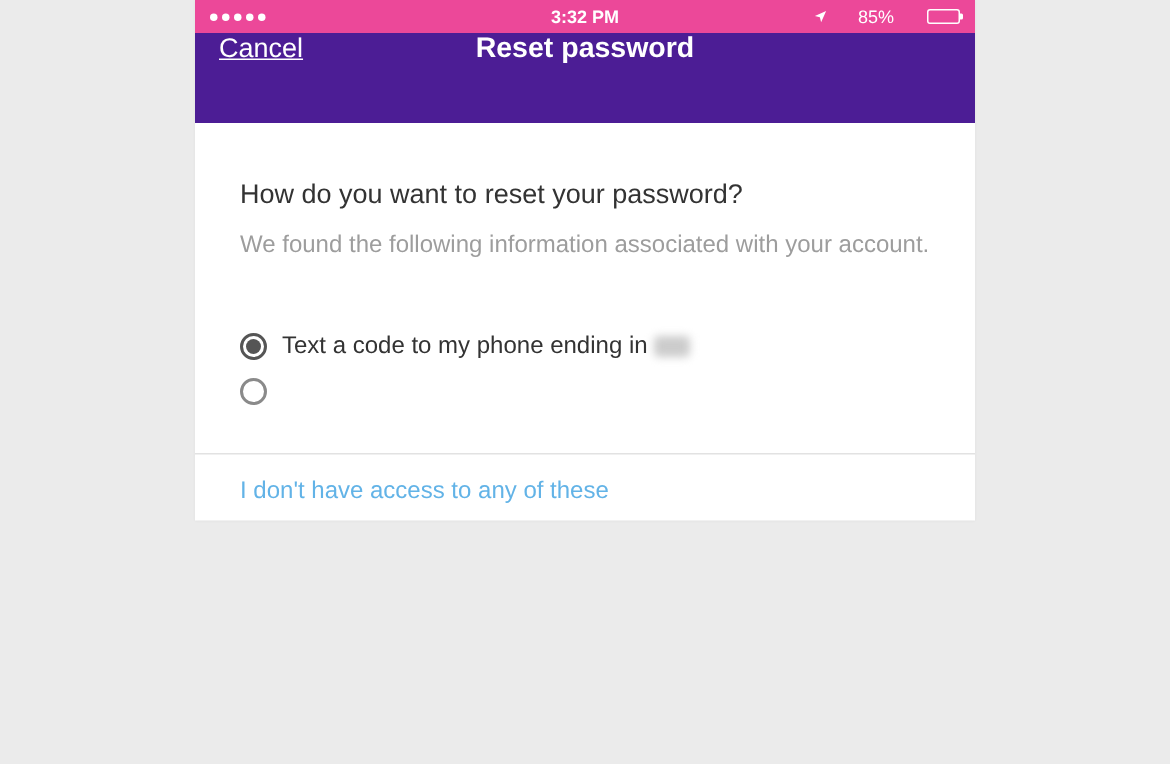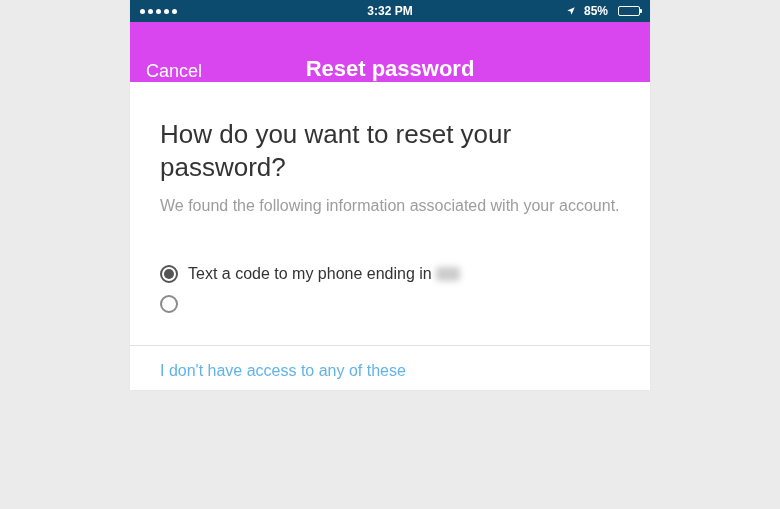--- a/index.html
+++ b/index.html
@@ -12,71 +12,72 @@
     justify-content: center;
     align-items: flex-start;
   }
   .phone-frame {
     width: 520px;
     background: #fff;
     box-shadow: 0 0 2px rgba(0,0,0,0.05);
   }
   .statusbar {
     height: 22px;
-    background: #0c4a6e;
+    background: #ec4899;
     color: #fff;
     display: flex;
     align-items: center;
     font-size: 12px;
     padding: 0 10px;
     position: relative;
   }
   .statusbar .dots { display:flex; gap:3px; }
   .statusbar .dots span {
     width:5px; height:5px; background:#fff; border-radius:50%; display:block;
   }
   .statusbar .time {
     position:absolute; left:0; right:0; text-align:center; font-weight:600;
   }
   .statusbar .right {
-    margin-left:auto; display:flex; align-items:center; gap:8px;font-weight:bold;
+    margin-left:auto; display:flex; align-items:center; gap:20px;
   }
   .statusbar .loc-icon svg { width:10px; height:10px; display:block; }
   .statusbar .battery {
     width:22px; height:10px; border:1px solid #fff; border-radius:2px;
     position:relative; margin-left:2px;
   }
   .statusbar .battery::after {
     content:""; position:absolute; right:-3px; top:2px;
     width:2px; height:4px; background:#fff; border-radius:0 1px 1px 0;
   }
   .statusbar .battery .fill {
     background:#fff; height:100%; width:85%;
   }
   .navbar {
-    background:#d946ef;
+    background:#4c1d95;
     color:#fff;
     height:60px;
     display:flex;
-    align-items:flex-end;
+    align-items:flex-start;
     padding:0 16px;
     position:relative;
+    text-decoration:underline;
   }
   .navbar .cancel {
     font-size:18px; font-weight:400; cursor:pointer;
   }
   .navbar .title {
     position:absolute; left:0; right:0; text-align:center;
-    font-size:22px; font-weight:700; pointer-events:none;
+    font-size:19px; font-weight:700; pointer-events:none;
   }
   .content {
     padding: 36px 30px 26px 30px;
   }
   .headline {
-    font-size:26px; font-weight:400; color:#333; line-height:1.25;
+    font-size:18px; font-weight:400; color:#333; line-height:1.25;
     margin-bottom:12px;
   }
   .subtext {
     font-size:16px; color:#9d9d9d; line-height:1.35;
     margin-bottom:42px;
   }
   .option-row {
     display:flex; align-items:flex-end; gap:10px;
     font-size:16px; color:#333; padding:6px 0; cursor:pointer;
   }

